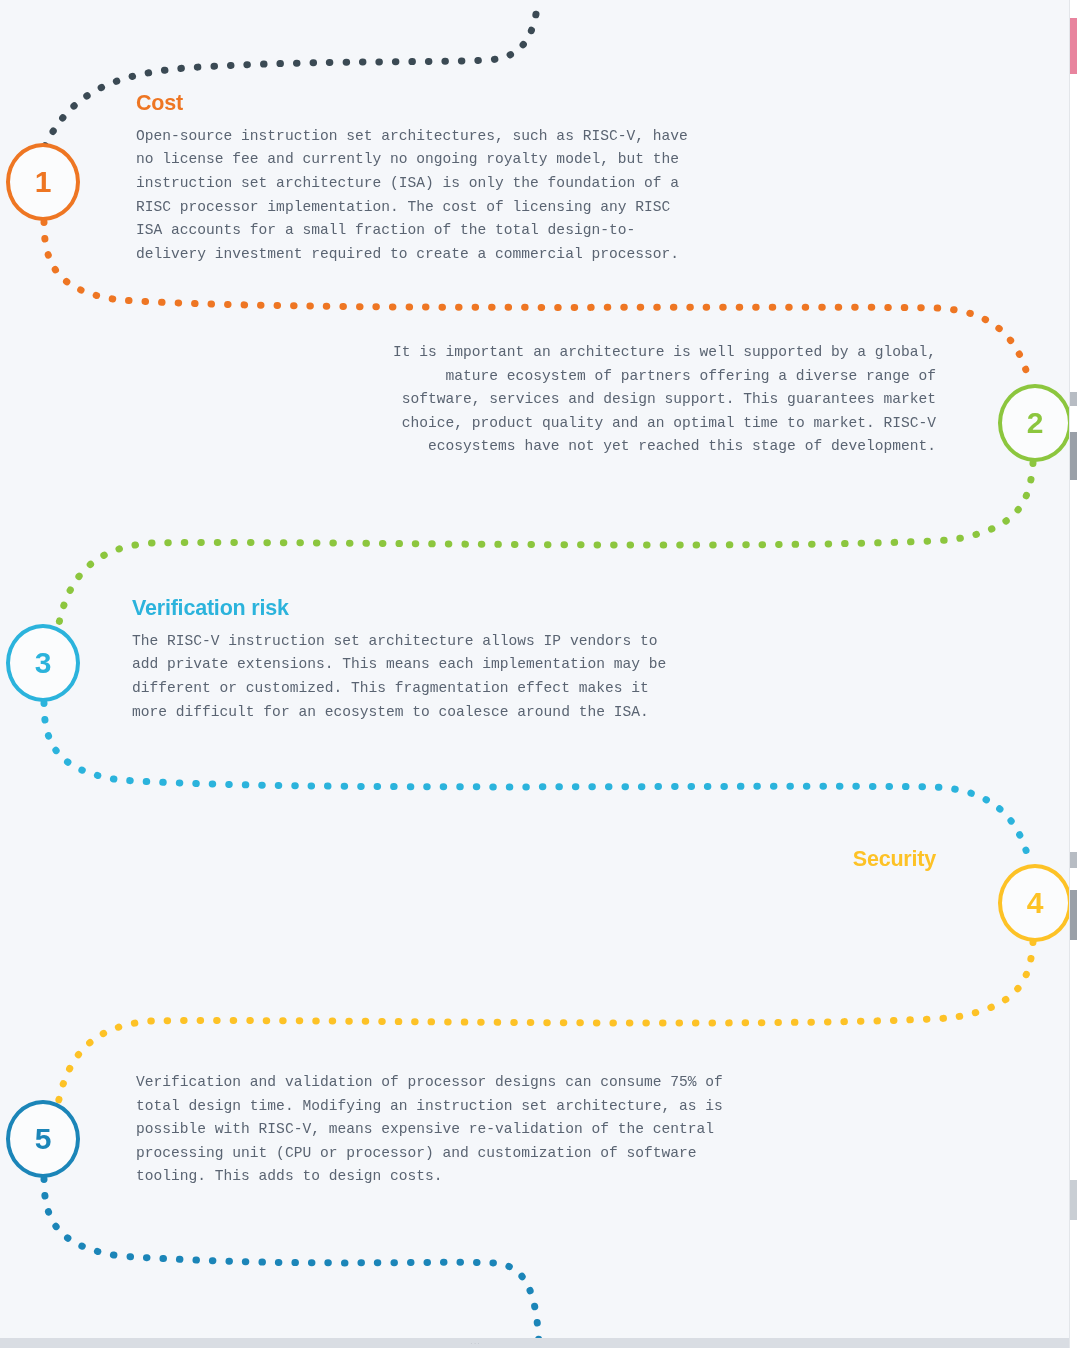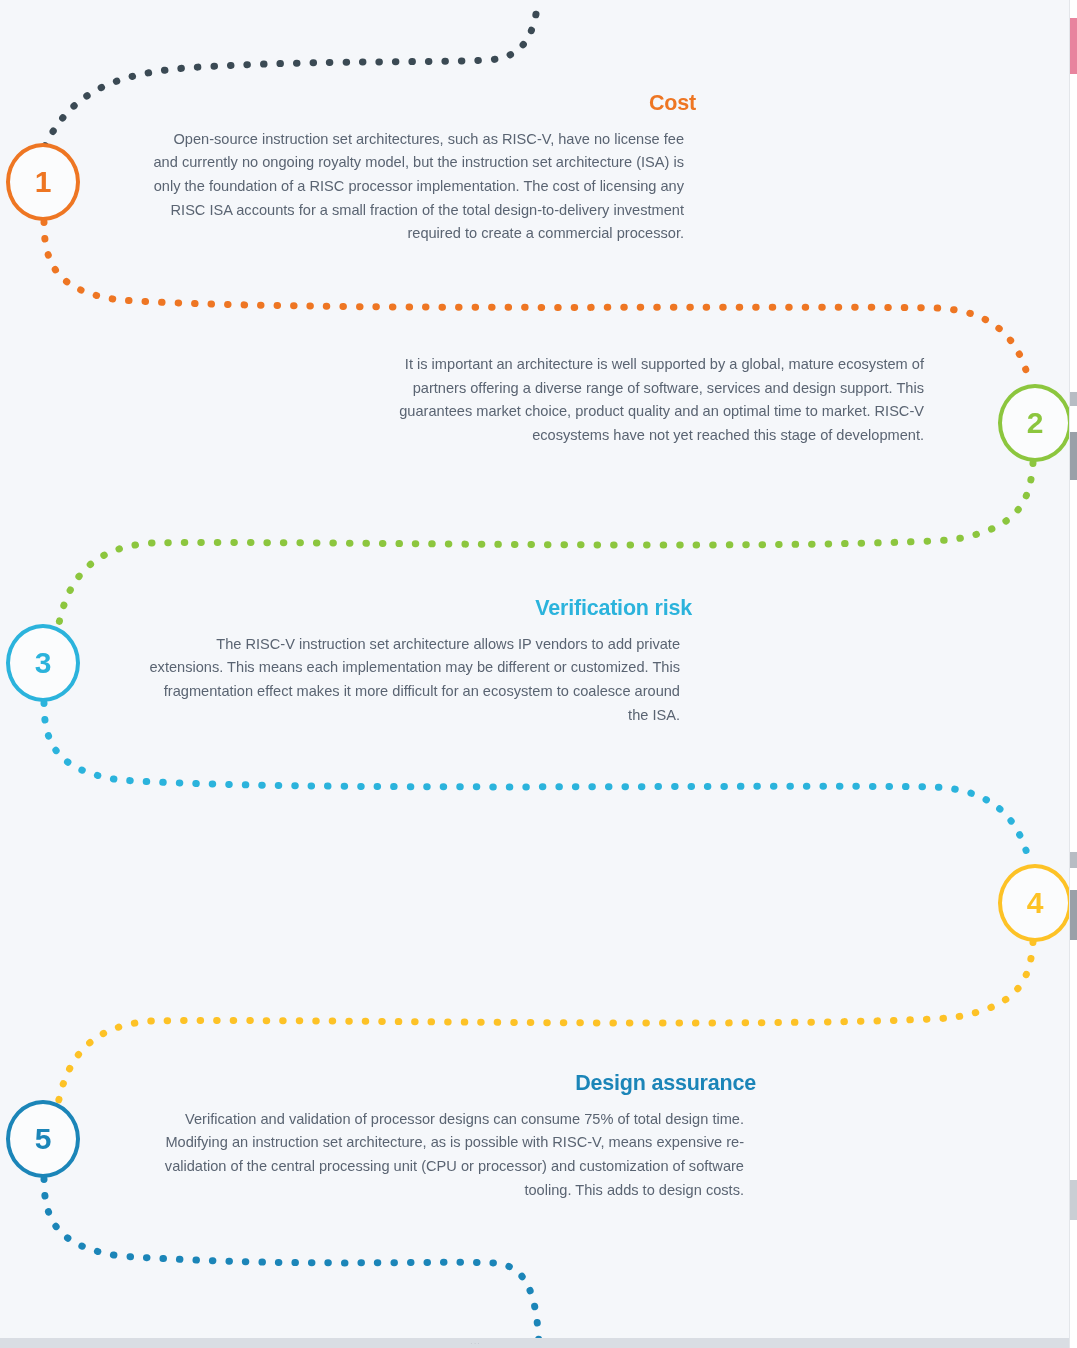--- a/index.html
+++ b/index.html
@@ -48,28 +48,28 @@
   }
   .block h2 {
     margin: 0 0 9px 0;
     font-size: 21.5px;
     font-weight: bold;
     letter-spacing: -0.2px;
     line-height: 1.15;
     font-family: "Liberation Sans", sans-serif;
   }
   .block p {
-    margin: 12px;
+    margin: 0;
     font-size: 14.6px;
     line-height: 23.6px;
     color: #5a6472;
-    font-family: Liberation Sans, sans-serif;
+    font-family: Liberation Mono, monospace;
   }
   .align-right { text-align: right; }
-  .align-left  { text-align: right; }
+  .align-left  { text-align: left; }
 
   #right-edge {
     position: absolute;
     top: 0;
     left: 1069px;
     width: 8px;
     height: 1348px;
     background: #ffffff;
     border-left: 1px solid #e3e6ea;
     z-index: 6;
@@ -150,24 +150,24 @@
   <div class="block align-right" style="left:376px; top:341px; width:560px;">
     <p>It is important an architecture is well supported by a global, mature ecosystem of partners offering a diverse range of software, services and design support. This guarantees market choice, product quality and an optimal time to market. RISC-V ecosystems have not yet reached this stage of development.</p>
   </div>
 
   <div class="block align-left" style="left:132px; top:596px; width:560px;">
     <h2 style="color:#2bb3dc;">Verification risk</h2>
     <p>The RISC-V instruction set architecture allows IP vendors to add private extensions. This means each implementation may be different or customized. This fragmentation effect makes it more difficult for an ecosystem to coalesce around the ISA.</p>
   </div>
 
   <div class="block align-right" style="left:376px; top:847px; width:560px;">
+    <h2 style="color:#fdc226;">Security</h2>
   </div>
 
   <div class="block align-left" style="left:136px; top:1071px; width:620px;">
-    <h2 style="color:#1b85b8;">Design assurance</h2>
     <p>Verification and validation of processor designs can consume 75% of total design time. Modifying an instruction set architecture, as is possible with RISC-V, means expensive re-validation of the central processing unit (CPU or processor) and customization of software tooling. This adds to design costs.</p>
   </div>
 
   <div id="right-edge"></div>
   <div class="edge-mark" style="top:18px; height:56px; background:#e8849e;"></div>
   <div class="edge-mark" style="top:392px; height:14px; background:#b7bcc3;"></div>
   <div class="edge-mark" style="top:432px; height:48px; background:#9aa0a8;"></div>
   <div class="edge-mark" style="top:852px; height:16px; background:#b7bcc3;"></div>
   <div class="edge-mark" style="top:890px; height:50px; background:#9aa0a8;"></div>
   <div class="edge-mark" style="top:1180px; height:40px; background:#c9ced4;"></div>

